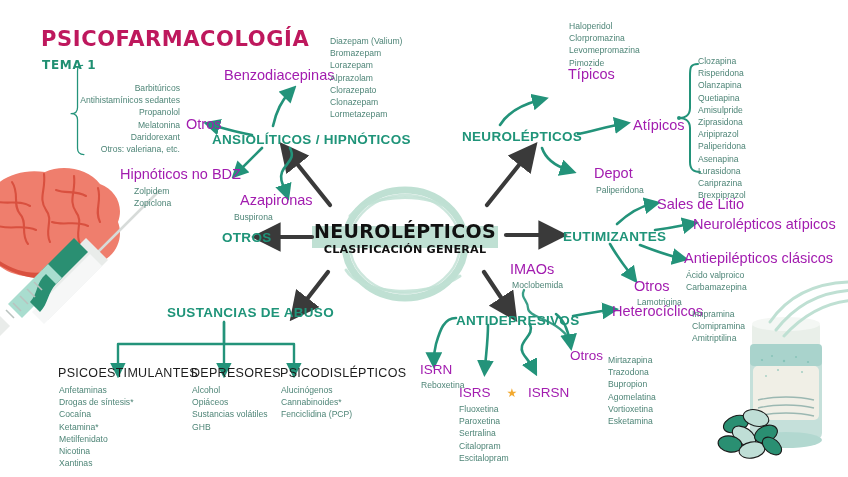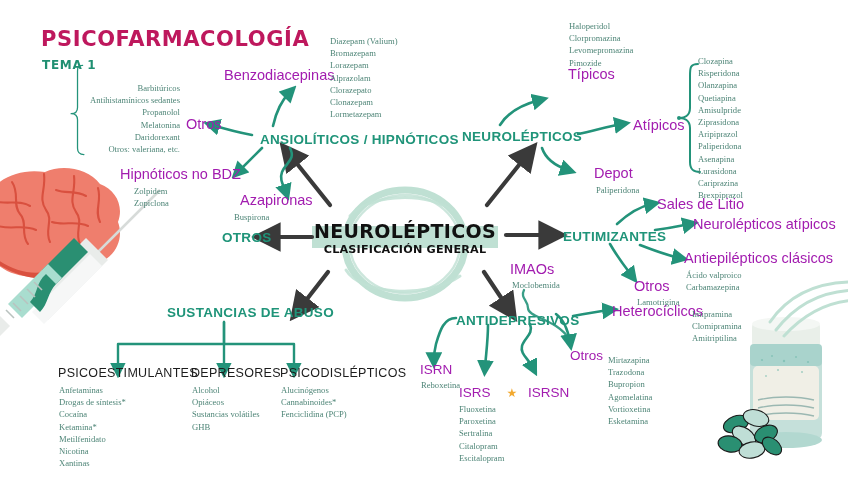--- a/index.html
+++ b/index.html
@@ -60,21 +60,21 @@
     white-space: nowrap;
   }
   .node {
     font-family: "Liberation Sans", sans-serif;
     font-size: 14.5px;
     color: #a21caf;
     white-space: nowrap;
   }
   .node.sm { font-size: 13.5px; }
   .drugs {
-    font-family: Liberation Serif, serif;
+    font-family: Liberation Sans, sans-serif;
     font-size: 8.6px;
     line-height: 1.42;
     color: #4e8577;
     white-space: nowrap;
   }
   .drugs.right { text-align: right; }
   .cat {
     font-family: "Liberation Sans", sans-serif;
     font-size: 12.5px;
     color: #1c1c1c;
@@ -283,21 +283,21 @@
     <path class="gstroke" d="M698 64 C 690 64, 690 68, 690 76 L 690 108 C 690 116, 684 118, 680 118
                               C 684 118, 690 120, 690 128 L 690 162 C 690 170, 694 172, 700 172" stroke-width="2"></path>
     <circle cx="679" cy="118" r="2" fill="#23937a"></circle>
   </svg>
 
   <div class="abs" id="title-block">
     <div class="title-main">PSICOFARMACOLOGÍA</div>
     <div class="title-sub">TEMA 1</div>
   </div>
 
-  <div class="abs branch" style="left:212px; top:132px;margin-left:48px;">ANSIOLÍTICOS / HIPNÓTICOS</div>
+  <div class="abs branch" style="left:212px; top:132px;">ANSIOLÍTICOS / HIPNÓTICOS</div>
 
   <div class="abs node" style="left:186px; top:116px;">Otros</div>
   <div class="abs drugs right" style="left:0px; top:82px; width:180px; white-space:pre;">Barbitúricos
 Antihistamínicos sedantes
 Propanolol
 Melatonina
 Daridorexant
 Otros: valeriana, etc.</div>
 
   <div class="abs node" style="left:224px; top:67px;">Benzodiacepinas</div>

